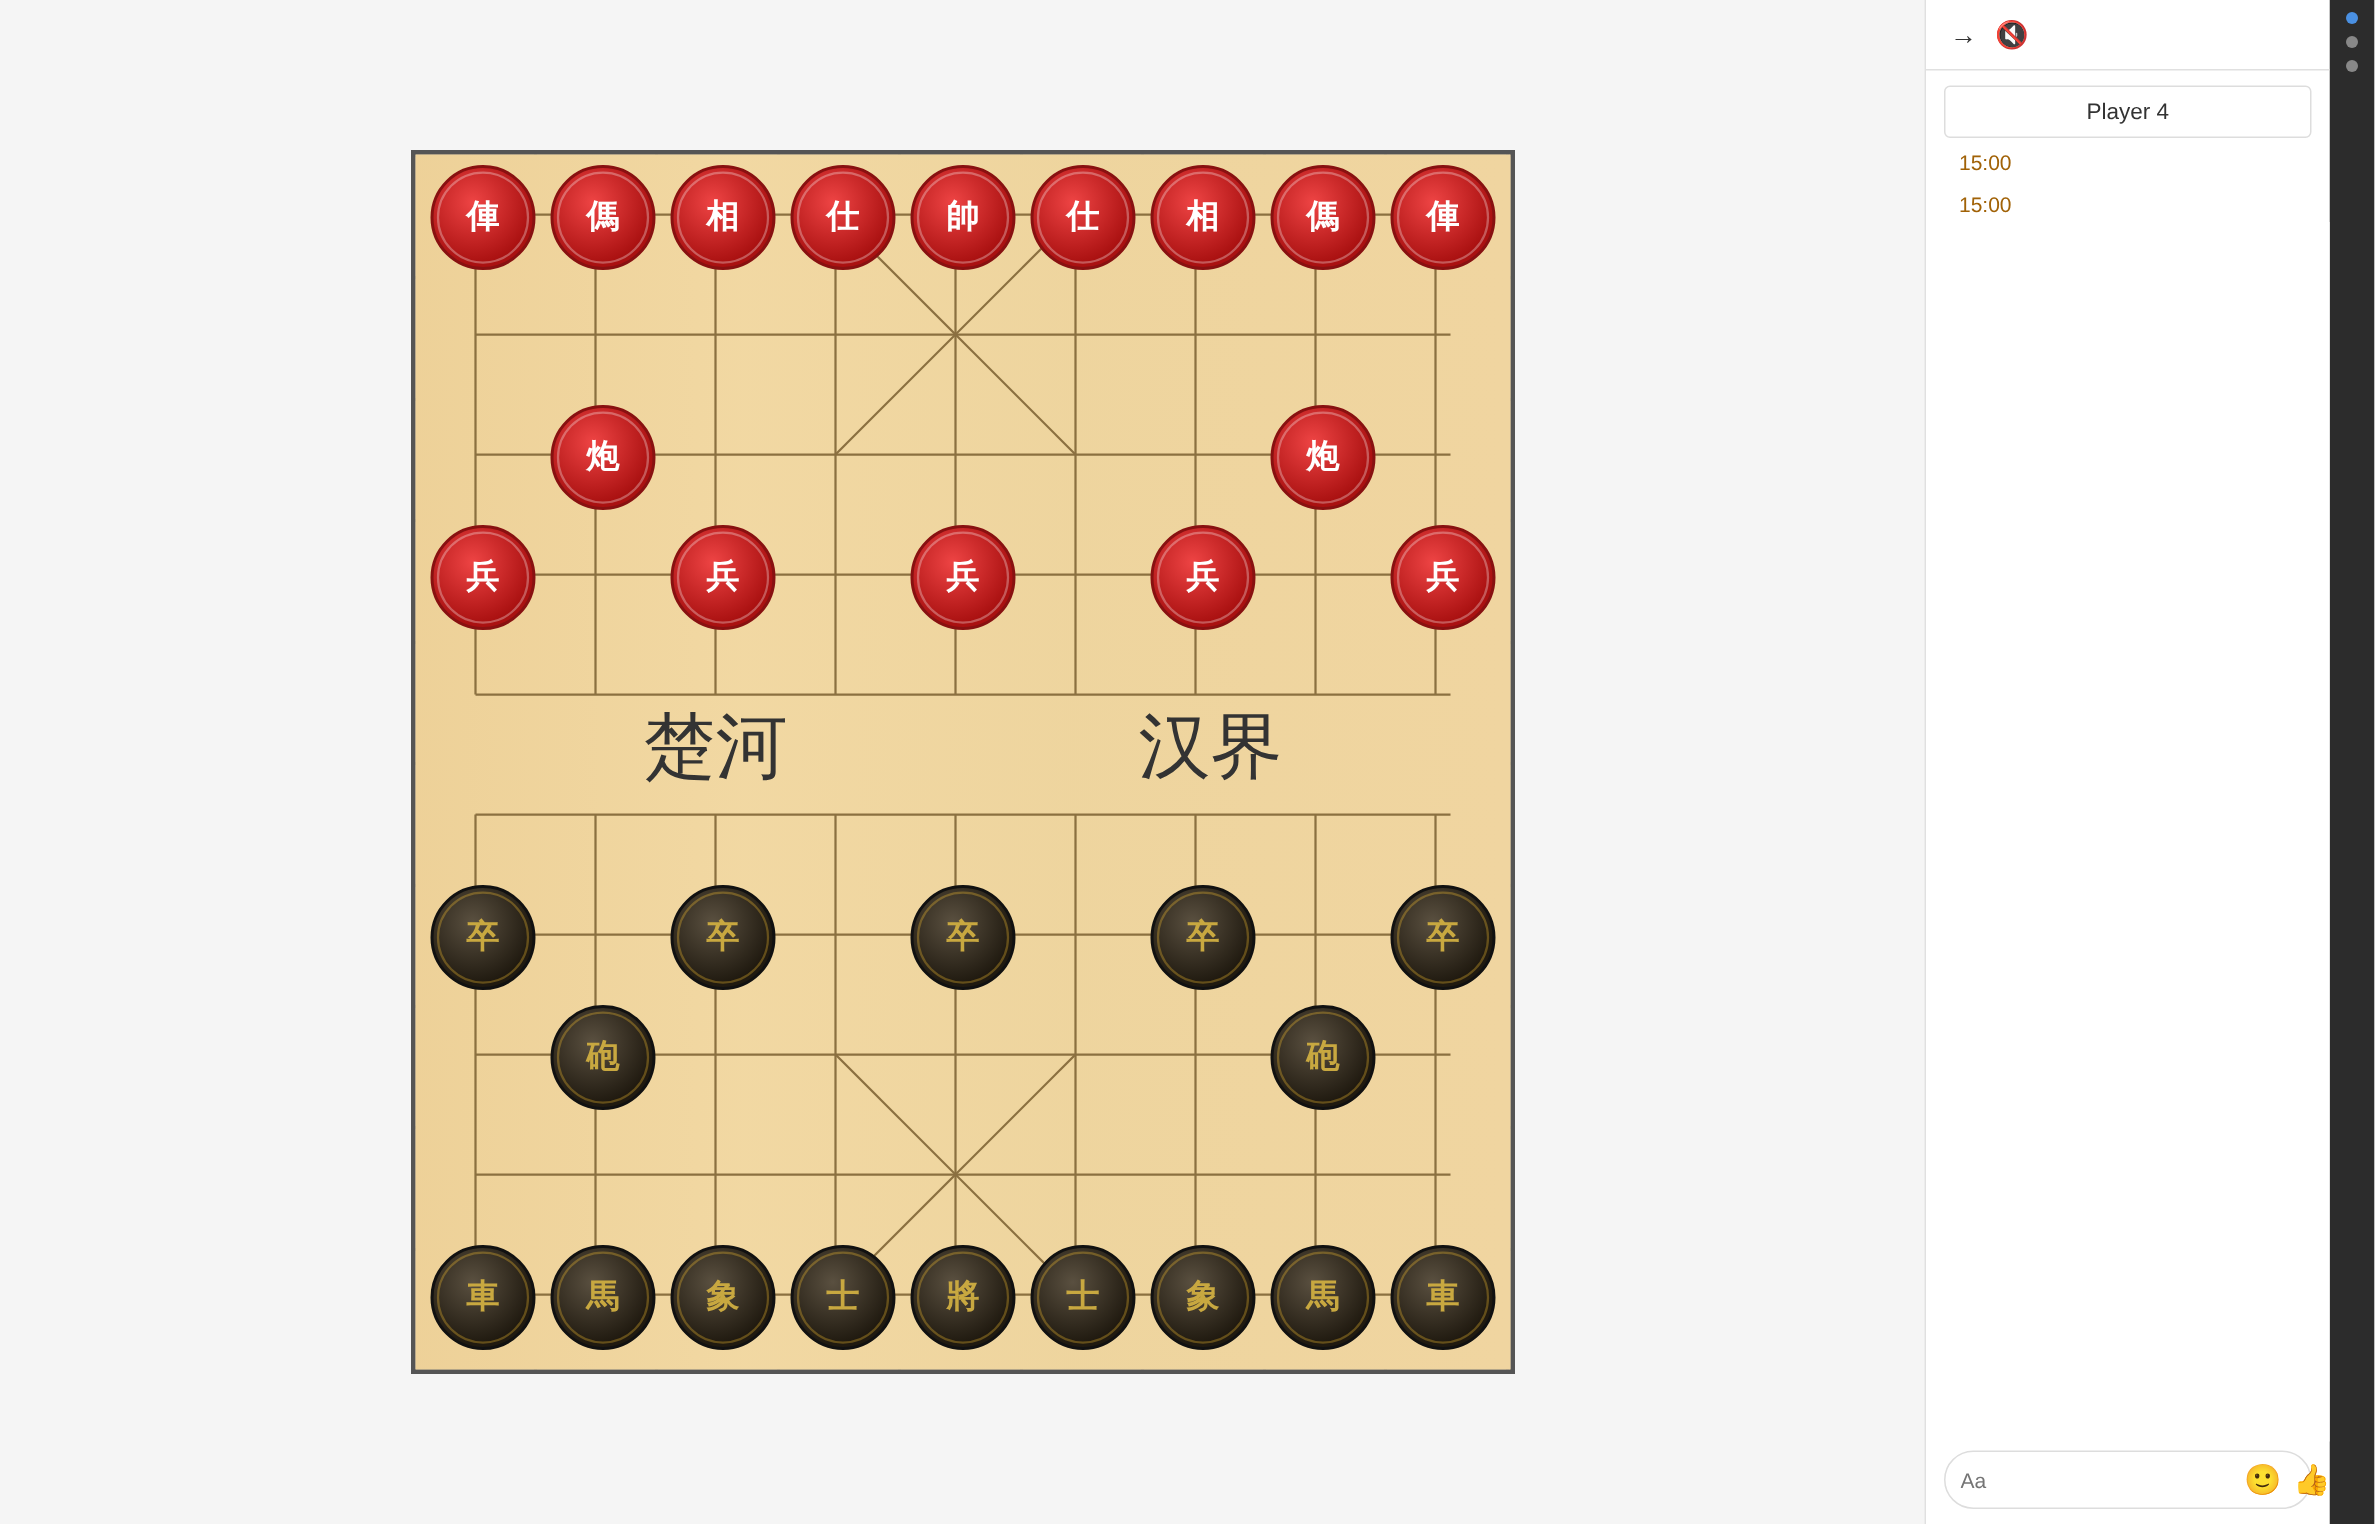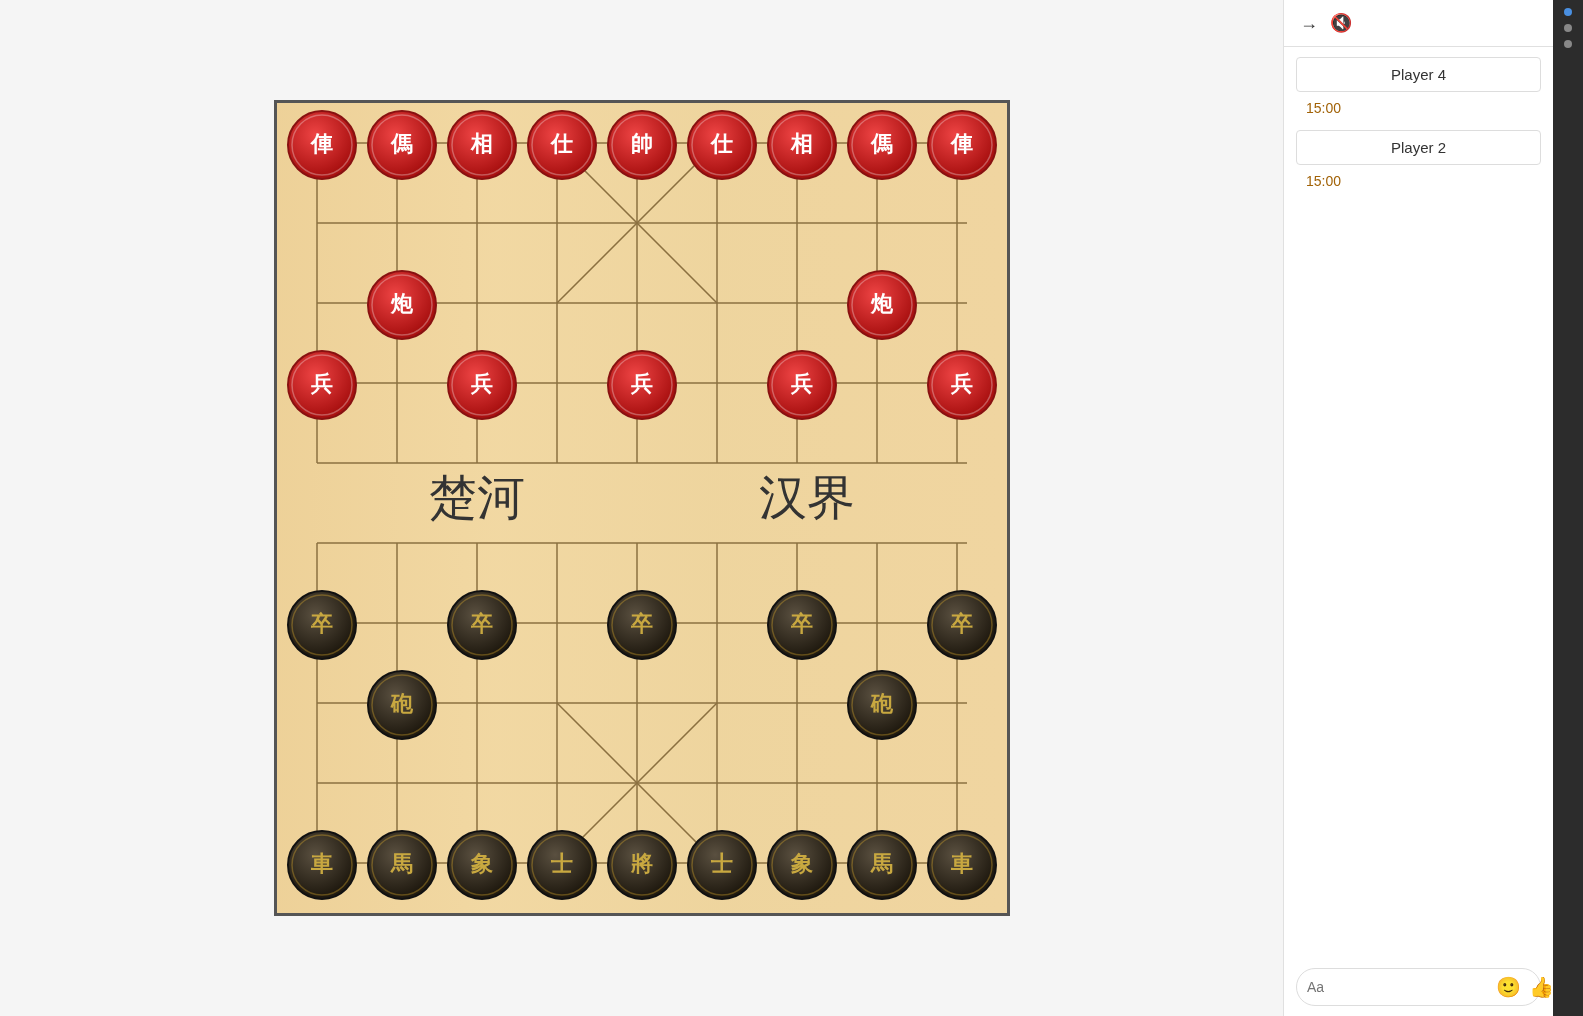--- a/index.html
+++ b/index.html
@@ -430,23 +430,20 @@
   <div class="panel-toolbar">
     <span class="toolbar-icon">→</span>
     <span class="toolbar-icon">🔇</span>
   </div>
 
   <div class="player-card">
     <div class="player-name">Player 4</div>
   </div>
   <div class="player-timer" style="padding: 4px 22px;">15:00</div>
 
-  <div class="player-card">
-    <div class="player-name">Player 2</div>
-  </div>
   <div class="player-timer" style="padding: 4px 22px;">15:00</div>
 
 
   <div class="chat-messages"></div>
 
   <div class="chat-input-bar">
     <input class="chat-input" type="text" placeholder="Aa" style="">
     <span class="emoji-icon">🙂</span>
     <span class="like-icon">👍</span>
   </div>

